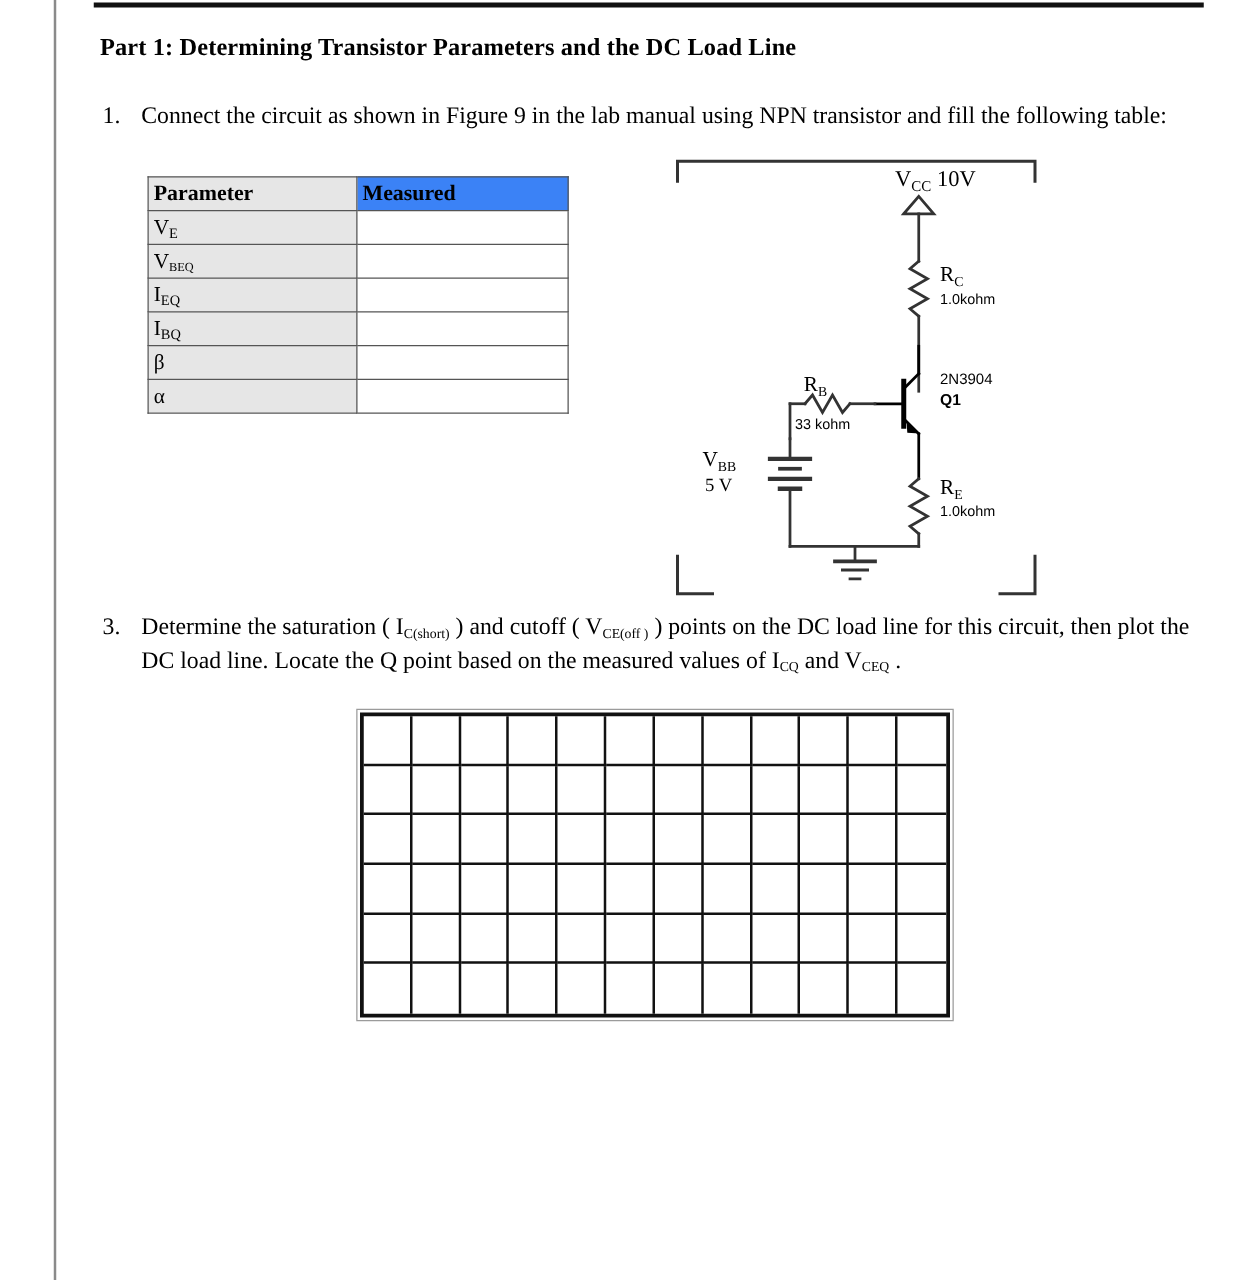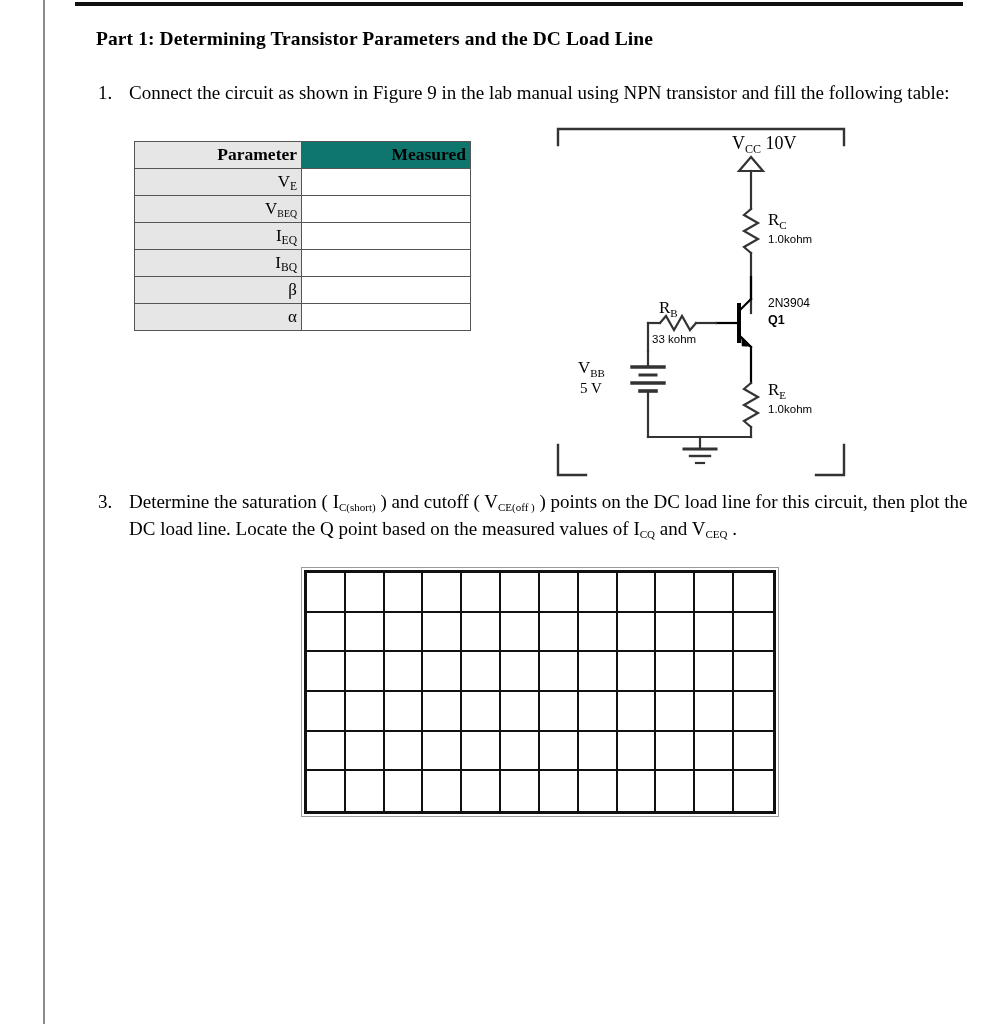--- a/index.html
+++ b/index.html
@@ -30,21 +30,21 @@
     left: 75px;
     top: 2px;
     width: 888px;
     height: 4px;
     background: #111111;
   }
 
   
   .content {
     position: absolute;
-    left: 96px;
+    left: 80px;
     top: 28px;
     width: 900px;
   }
 
   .part-title {
     font-size: 19.5px;
     font-weight: bold;
     letter-spacing: 0.1px;
     margin: 0 0 30px 0;
   }
@@ -87,31 +87,31 @@
   table.param-table {
     border-collapse: collapse;
     table-layout: fixed;
     font-family: "Liberation Serif", "DejaVu Serif", serif;
   }
   table.param-table th,
   table.param-table td {
     border: 1.5px solid #555555;
     height: 26px;
     padding: 0 4px;
-    text-align: right;
+    text-align: left;
     vertical-align: middle;
     font-size: 17px;
   }
   table.param-table th {
     font-weight: bold;
     font-size: 17.5px;
   }
   .col-param { width: 158px; background: #e6e6e6; }
   .col-measured { width: 160px; background: #ffffff; }
-  th.col-measured { background: #0f766e; }
+  th.col-measured { background: #3b82f6; }
   .greek { font-size: 19px; }
 
   
   .circuit-box {
     position: absolute;
     left: 460px;
     top: 8px;
     width: 290px;
     height: 350px;
   }

